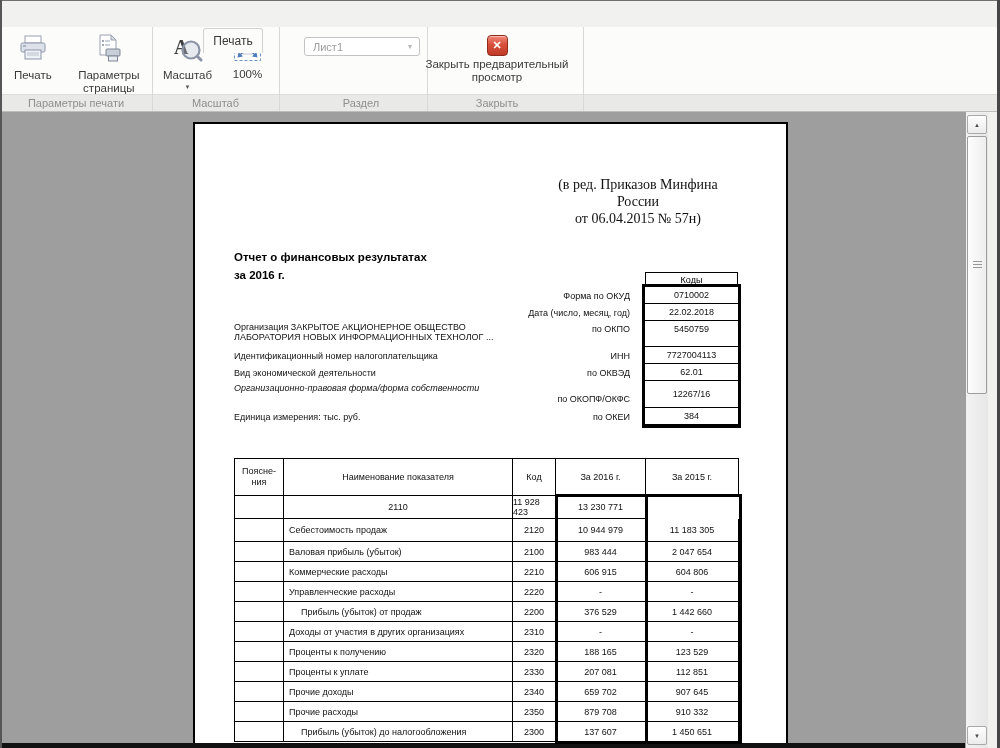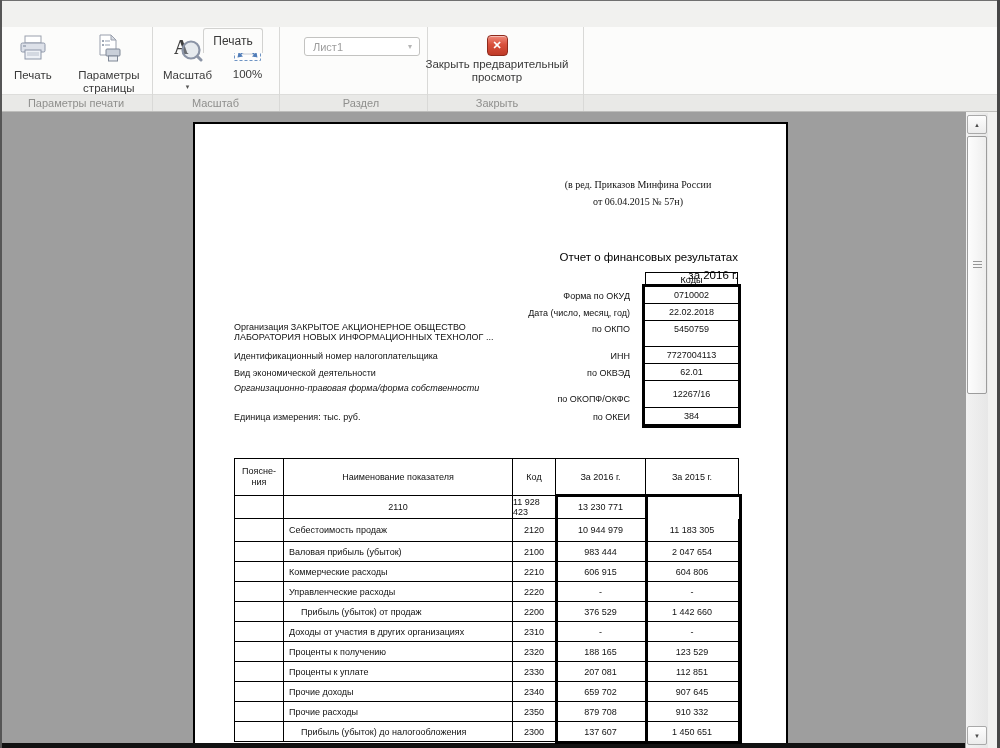--- a/index.html
+++ b/index.html
@@ -45,22 +45,22 @@
   .close-btn{width:168px;display:flex;flex-direction:column;align-items:center;padding-top:8px;cursor:default;}
   .close-ico{width:21px;height:21px;border-radius:4px;
       background:linear-gradient(180deg,#f0897a 0%,#d8503c 45%,#bf3a27 100%);
       border:1px solid #8e2a1c;color:#fff;font-weight:bold;font-size:11px;display:flex;align-items:center;
       justify-content:center;box-sizing:border-box;box-shadow:inset 0 1px 0 rgba(255,255,255,.45);}
   
   .content{position:absolute;left:2px;top:112px;width:964px;height:636px;background:#9e9e9e;}
   .page{position:absolute;left:191px;top:10px;width:595px;height:640px;background:#fff;
       border:2px solid #000;box-sizing:border-box;}
   .edition-note{position:absolute;top:52px;left:342px;width:202px;text-align:center;
-      font-family:"Liberation Serif",serif;font-size:10px;line-height:17px;color:#111;white-space:pre-line;}
-  .doc-title{position:absolute;top:124px;left:39px;width:504px;text-align:right;font-weight:normal;
+      font-family:"Liberation Serif",serif;font-size:14px;line-height:17px;color:#111;white-space:pre-line;}
+  .doc-title{position:absolute;top:124px;left:39px;width:504px;text-align:left;font-weight:bold;
       font-size:11.5px;line-height:18px;color:#000;}
   .kody-cell{position:absolute;left:450px;top:148px;width:93px;height:15px;border:1px solid #000;
       box-sizing:border-box;display:flex;align-items:center;justify-content:center;font-size:9px;}
   .codes-thick{position:absolute;left:447px;top:160px;width:99px;height:144px;border:3px solid #000;
       box-sizing:border-box;pointer-events:none;z-index:2;}
   #codes-rows{position:absolute;left:39px;top:163px;width:504px;}
   .hf-row{display:grid;grid-template-columns:1fr auto 93px;align-items:center;font-size:9px;color:#111;}
   .hf-left{padding-right:4px;white-space:pre-line;line-height:10px;}
   .hf-right{text-align:right;padding-right:15px;white-space:nowrap;}
   .hf-cell{height:100%;display:flex;align-items:center;justify-content:center;border-bottom:1px solid #000;

